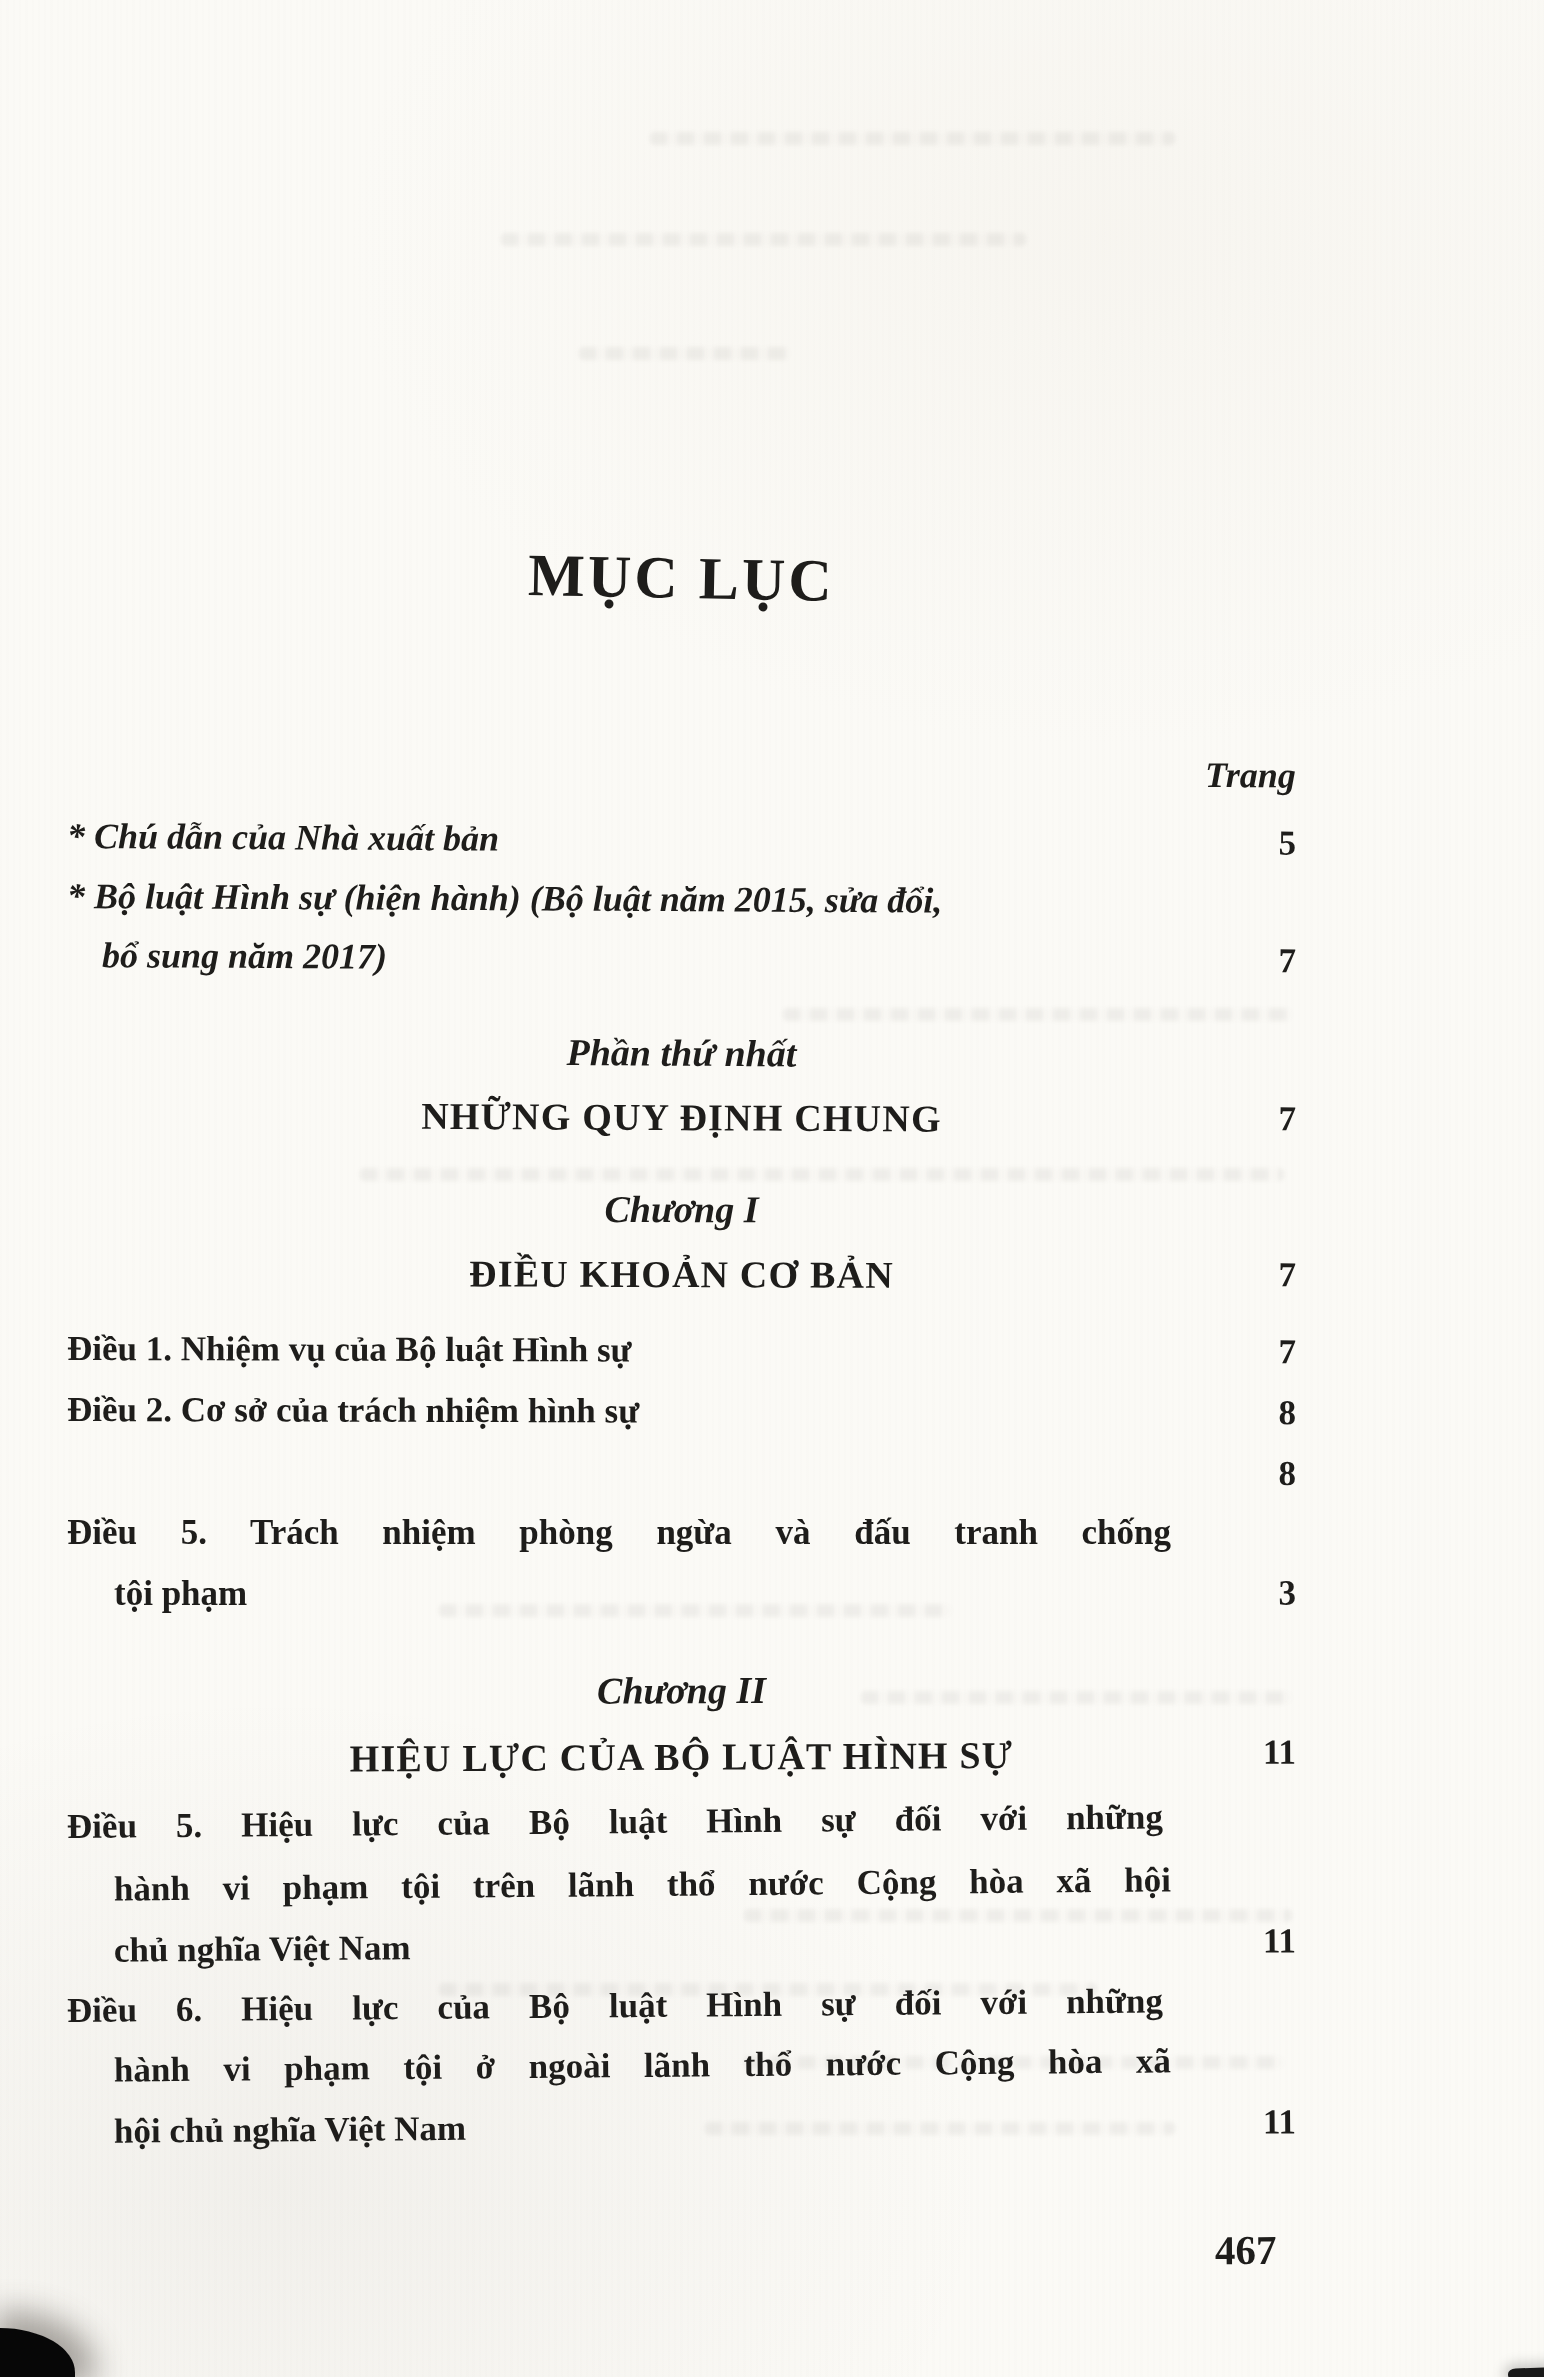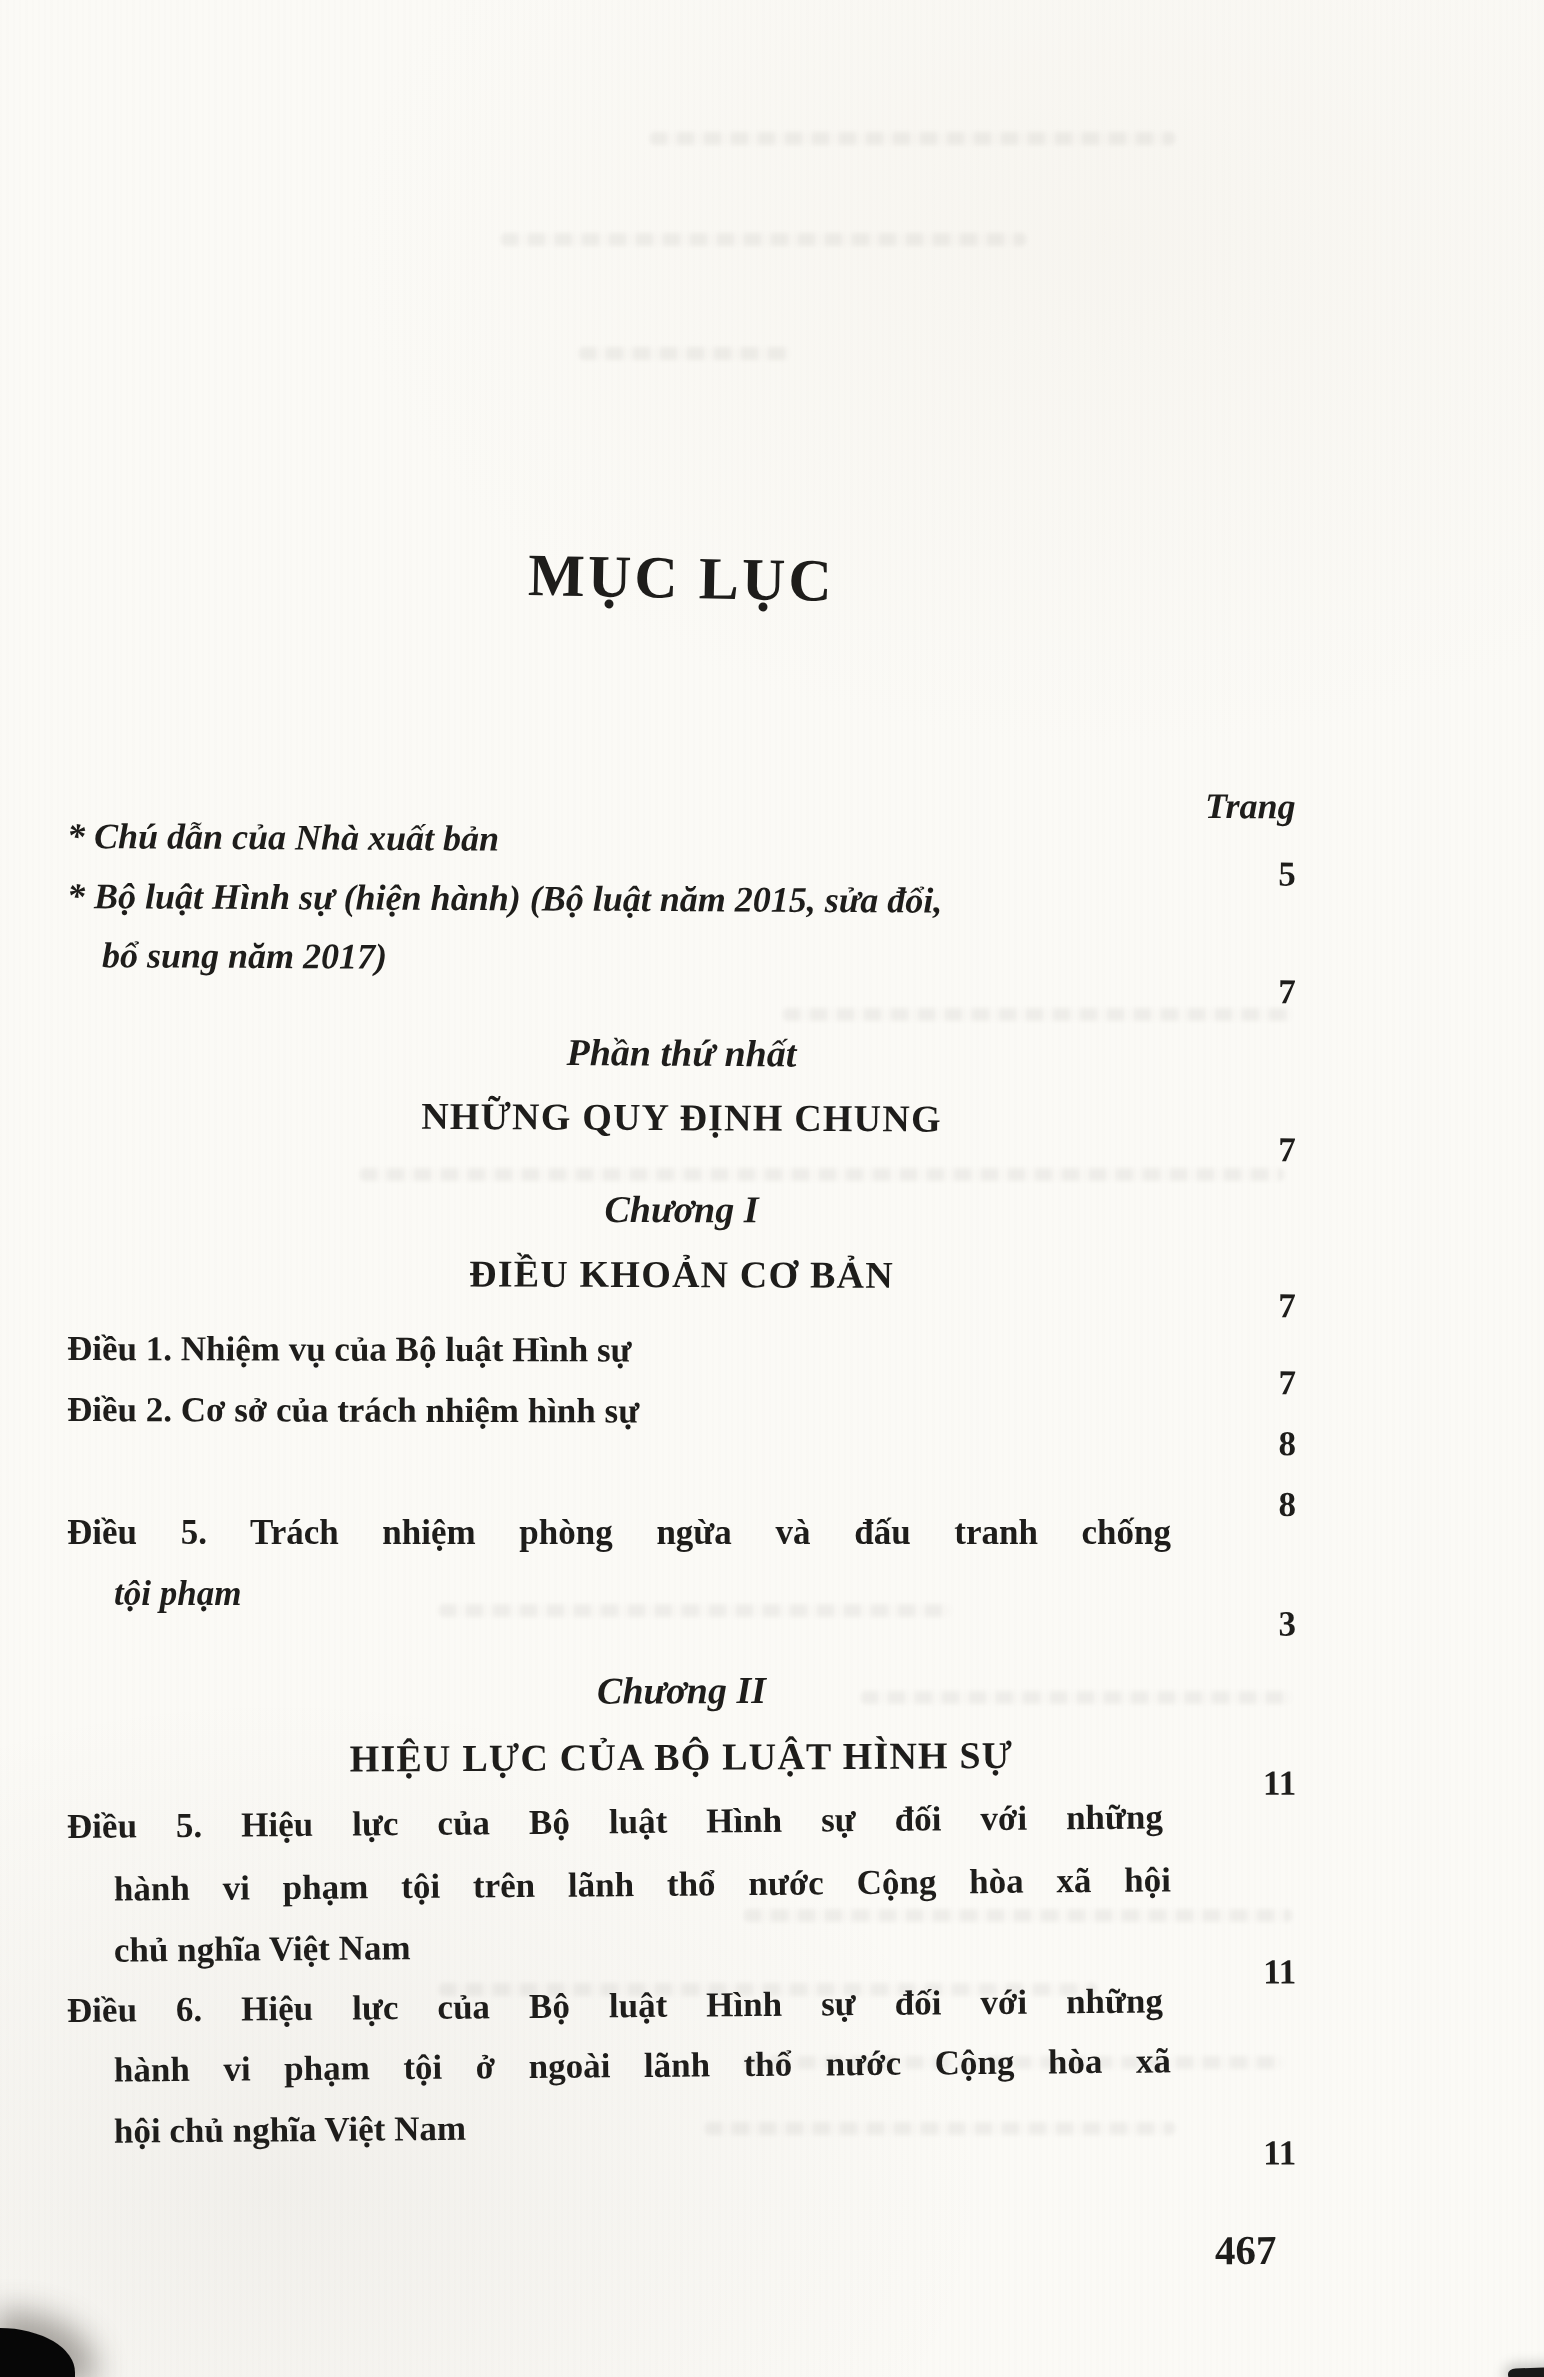--- a/index.html
+++ b/index.html
@@ -18,21 +18,21 @@
     color:var(--ink,#1e1d1b);
   }
   .content{position:absolute;left:67px;top:0;width:1229px;height:100%;}
   .doc-title{
     position:absolute;top:544px;left:0;width:100%;
     text-align:center;font-size:60px;font-weight:700;letter-spacing:3.1px;
     transform:rotate(1.1deg);
   }
   .row{position:absolute;left:0;width:100%;line-height:1.25;transform-origin:left center;}
   .txt{display:inline-block;}
-  .pg{position:absolute;right:0;top:0;font-size:35px;font-weight:600;margin-top:31px;}
+  .pg{position:absolute;right:0;top:0;font-size:35px;font-weight:600;}
   .trang{font-size:36px;font-weight:700;font-style:italic;}
   .entry{font-size:35px;font-weight:700;}
   .star .txt{font-size:36px;font-weight:700;font-style:italic;}
   .ctr{display:block;width:100%;text-align:center;}
   .ctr-it{font-size:38px;font-weight:700;font-style:italic;}
   .ctr-ch{font-size:38px;font-weight:600;font-style:italic;}
   .ctr-caps{font-size:38px;font-weight:700;letter-spacing:1.2px;}
   .sp{display:block;text-align:justify;text-align-last:justify;}
   .footer-num{
     position:absolute;top:2226px;right:19.6px;
@@ -117,21 +117,21 @@
       <span class="txt">Điều 2. Cơ sở của trách nhiệm hình sự</span>
       <span class="pg">8</span>
     </div>
     <div class="row entry" style="top:1450px;transform:rotate(.1deg);">
       <span class="pg">8</span>
     </div>
     <div class="row entry" style="top:1511px;">
       <span class="txt sp" style="width:1104px;">Điều 5. Trách nhiệm phòng ngừa và đấu tranh chống</span>
     </div>
     <div class="row entry" style="top:1572px;">
-      <span class="txt" style="margin-left:47px;font-style:italic;">tội phạm</span>
+      <span class="txt" style="margin-left:47px;">tội phạm</span>
       <span class="pg">3</span>
     </div>
 
     <div class="row" style="top:1670px;transform:rotate(-.25deg);">
       <span class="ctr ctr-ch">Chương II</span>
     </div>
     <div class="row" style="top:1737px;transform:rotate(-.3deg);">
       <span class="ctr ctr-caps">HIỆU LỰC CỦA BỘ LUẬT HÌNH SỰ</span>
       <span class="pg">11</span>
     </div>

